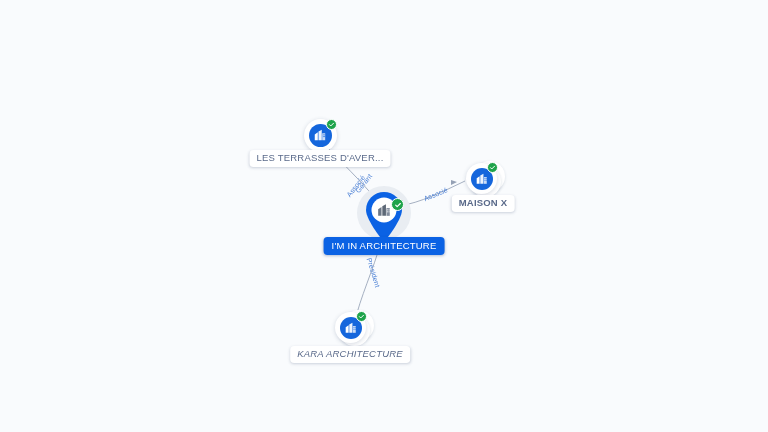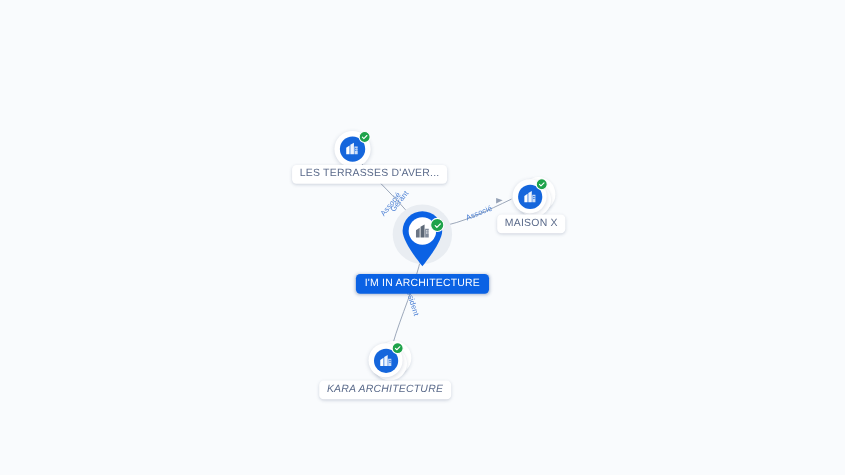--- a/index.html
+++ b/index.html
@@ -164,21 +164,21 @@
           <rect x="17" y="14" width="1.3" height="1.6" fill="#1566dc"></rect>
           <rect x="19.2" y="14" width="1.3" height="1.6" fill="#1566dc"></rect>
         </svg>
       </div>
       <div class="check-badge" style="width:11px;height:11px;right:0px;top:0px;">
         <svg width="7" height="7" viewBox="0 0 24 24" aria-hidden="true">
           <path d="M5 12.5l4.5 4.5L19 7.5" stroke="#ffffff" stroke-width="3.4" fill="none" stroke-linecap="round" stroke-linejoin="round"></path>
         </svg>
       </div>
     </div>
-    <div class="node-label" style="left:16px; top:15px;">LES TERRASSES D'AVER...</div>
+    <div class="node-label" style="left:0px; top:15px;">LES TERRASSES D'AVER...</div>
   </div>
 
   <div class="node" style="left:483px; top:180px;">
     <div class="node-stack" style="width:31px;height:31px;left:-9px;top:-19px;"></div>
     <div class="node-stack" style="width:31px;height:31px;left:-13px;top:-14px;"></div>
     <div class="node-disc" style="width:31px;height:31px;left:-17px;top:-17px;">
       <div class="node-inner" style="width:22px;height:22px;">
         <svg width="13.5" height="13.5" viewBox="0 0 24 24" aria-hidden="true">
           <path d="M3 21V11l5.2-3.6V21H3z" fill="#ffffff"></path>
           <path d="M9.4 21V6.2L15 3v18H9.4z" fill="#ffffff" opacity="0.92"></path>
@@ -188,21 +188,21 @@
           <rect x="17" y="14" width="1.3" height="1.6" fill="#1566dc"></rect>
           <rect x="19.2" y="14" width="1.3" height="1.6" fill="#1566dc"></rect>
         </svg>
       </div>
       <div class="check-badge" style="width:11px;height:11px;right:-1px;top:-1px;">
         <svg width="7" height="7" viewBox="0 0 24 24" aria-hidden="true">
           <path d="M5 12.5l4.5 4.5L19 7.5" stroke="#ffffff" stroke-width="3.4" fill="none" stroke-linecap="round" stroke-linejoin="round"></path>
         </svg>
       </div>
     </div>
-    <div class="node-label" style="left:0px; top:15px;">MAISON X</div>
+    <div class="node-label" style="left:0px; top:15px;font-weight:bold;">MAISON X</div>
   </div>
 
   <div class="node" style="left:352px; top:329px;">
     <div class="node-stack" style="width:31px;height:31px;left:-9px;top:-19px;"></div>
     <div class="node-stack" style="width:31px;height:31px;left:-13px;top:-14px;"></div>
     <div class="node-disc" style="width:31px;height:31px;left:-17px;top:-17px;">
       <div class="node-inner" style="width:22px;height:22px;">
         <svg width="13.5" height="13.5" viewBox="0 0 24 24" aria-hidden="true">
           <path d="M3 21V11l5.2-3.6V21H3z" fill="#ffffff"></path>
           <path d="M9.4 21V6.2L15 3v18H9.4z" fill="#ffffff" opacity="0.92"></path>
@@ -237,16 +237,16 @@
           <rect x="17" y="14" width="1.3" height="1.6" fill="#ffffff"></rect>
           <rect x="19.2" y="14" width="1.3" height="1.6" fill="#ffffff"></rect>
         </g>
       </svg>
     </div>
     <div class="check-badge" style="width:13px;height:13px;left:7px;top:-15px;">
       <svg width="8" height="8" viewBox="0 0 24 24" aria-hidden="true">
         <path d="M5 12.5l4.5 4.5L19 7.5" stroke="#ffffff" stroke-width="3.4" fill="none" stroke-linecap="round" stroke-linejoin="round"></path>
       </svg>
     </div>
-    <div class="pin-label" style="left:0px; top:36px;">I'M IN ARCHITECTURE</div>
+    <div class="pin-label" style="left:0px; top:24px;">I'M IN ARCHITECTURE</div>
   </div>
 
 </div>
 
 </body></html>

